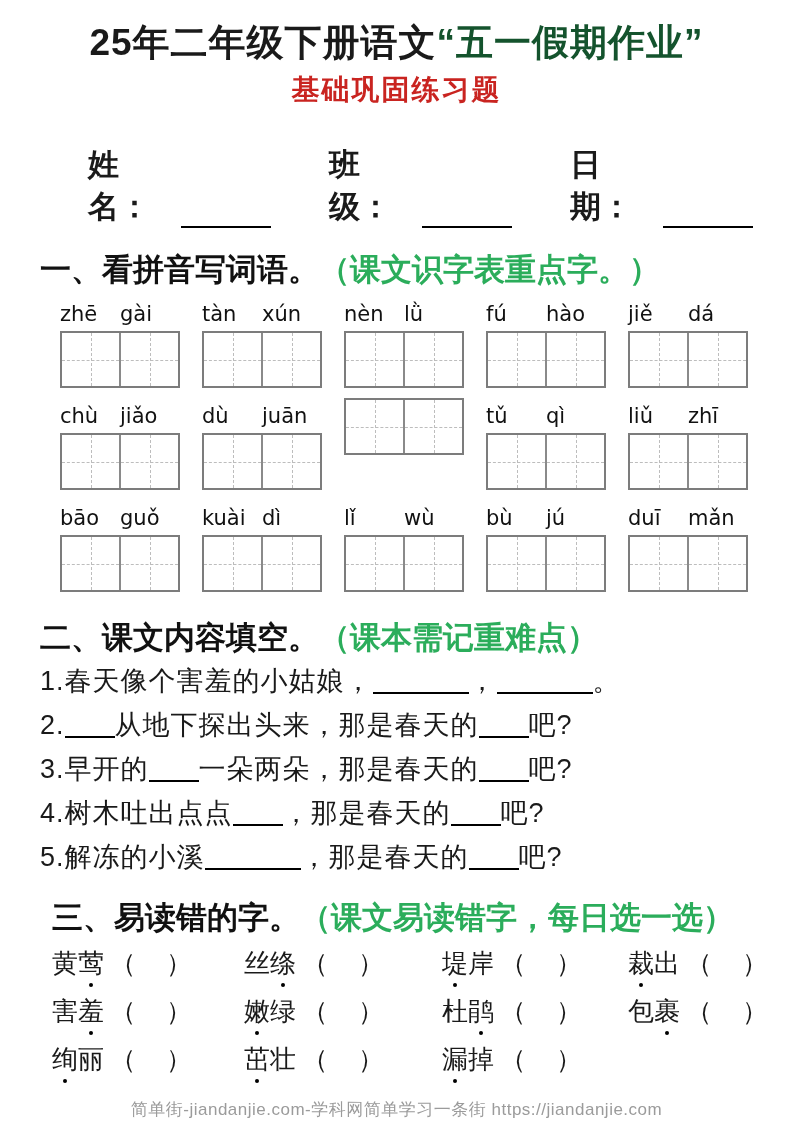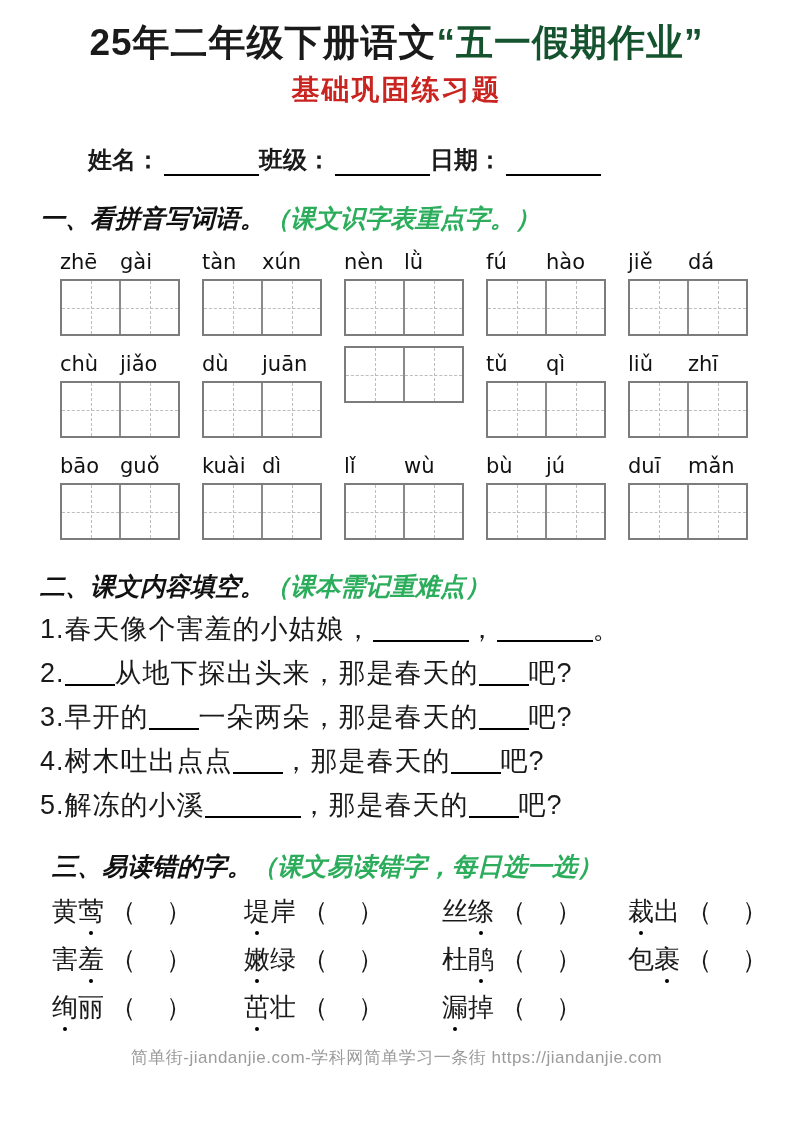--- a/index.html
+++ b/index.html
@@ -17,31 +17,31 @@
   }
   .title-red { color:#14532d; }
   .title-line2 {
     margin-top:6px; text-align:center;
     font-size:28px; font-weight:bold; color:#c92420; letter-spacing:2px; line-height:36px;
   }
 
   
   .info-row {
     margin-top:36px; padding-left:48px;
-    display:flex; align-items:flex-end; 
-    font-size:24px; font-weight:600;
+    display:flex; align-items:flex-end; gap:58px;
+    font-size:31px; font-weight:600;
   }
   .info-field { display:flex; align-items:flex-end; }
   .info-blank {
     display:inline-block; width:95px; height:26px;
     border-bottom:2px solid #000; margin-left:4px;
   }
 
   
-  .sec-head { margin-top:26px; font-size:25px; line-height:32px;font-style:italic; }
+  .sec-head { margin-top:26px; font-size:31px; line-height:32px; }
   .sec-head .black { font-weight:bold; color:#111; }
   .sec-head .green { font-weight:600; color:#2bad5b; }
   .sec-head.s3 { padding-left:12px; }
 
   
   .prow { display:flex; gap:22px; padding-left:20px; margin-top:10px; }
   .pblock { width:120px; }
   .plabel { display:flex; height:30px; align-items:flex-end; margin-bottom:5px;
             font-family:"DejaVu Sans", sans-serif; font-size:21px; color:#111; }
   .plabel .syl { flex:1; text-align:left; white-space:nowrap; }
@@ -279,22 +279,22 @@
     <div class="question"><span>2.</span><span class="blank short"></span><span>从地下探出头来，那是春天的</span><span class="blank short"></span><span>吧?</span></div>
     <div class="question"><span>3.早开的</span><span class="blank short"></span><span>一朵两朵，那是春天的</span><span class="blank short"></span><span>吧?</span></div>
     <div class="question"><span>4.树木吐出点点</span><span class="blank short"></span><span>，那是春天的</span><span class="blank short"></span><span>吧?</span></div>
     <div class="question"><span>5.解冻的小溪</span><span class="blank long"></span><span>，那是春天的</span><span class="blank short"></span><span>吧?</span></div>
   </div>
 
   <div class="sec-head s3" style="margin-top:28px;"><span class="black">三、易读错的字。</span><span class="green">（课文易读错字，每日选一选）</span></div>
 
   <div class="wgrid">
     <span class="witem"><span class="wtext"><span class="ch">黄</span><span class="ch dot">莺</span></span><span class="brk">（</span><span class="brk-gap"></span><span class="brk">）</span></span>
+    <span class="witem"><span class="wtext"><span class="ch">丝</span><span class="ch dot">绦</span></span><span class="brk">（</span><span class="brk-gap"></span><span class="brk">）</span></span>
     <span class="witem"><span class="wtext"><span class="ch dot">堤</span><span class="ch">岸</span></span><span class="brk">（</span><span class="brk-gap"></span><span class="brk">）</span></span>
-    <span class="witem"><span class="wtext"><span class="ch">丝</span><span class="ch dot">绦</span></span><span class="brk">（</span><span class="brk-gap"></span><span class="brk">）</span></span>
     <span class="witem"><span class="wtext"><span class="ch dot">裁</span><span class="ch">出</span></span><span class="brk">（</span><span class="brk-gap"></span><span class="brk">）</span></span>
     <span class="witem"><span class="wtext"><span class="ch">害</span><span class="ch dot">羞</span></span><span class="brk">（</span><span class="brk-gap"></span><span class="brk">）</span></span>
     <span class="witem"><span class="wtext"><span class="ch dot">嫩</span><span class="ch">绿</span></span><span class="brk">（</span><span class="brk-gap"></span><span class="brk">）</span></span>
     <span class="witem"><span class="wtext"><span class="ch">杜</span><span class="ch dot">鹃</span></span><span class="brk">（</span><span class="brk-gap"></span><span class="brk">）</span></span>
     <span class="witem"><span class="wtext"><span class="ch">包</span><span class="ch dot">裹</span></span><span class="brk">（</span><span class="brk-gap"></span><span class="brk">）</span></span>
     <span class="witem"><span class="wtext"><span class="ch dot">绚</span><span class="ch">丽</span></span><span class="brk">（</span><span class="brk-gap"></span><span class="brk">）</span></span>
     <span class="witem"><span class="wtext"><span class="ch dot">茁</span><span class="ch">壮</span></span><span class="brk">（</span><span class="brk-gap"></span><span class="brk">）</span></span>
     <span class="witem"><span class="wtext"><span class="ch dot">漏</span><span class="ch">掉</span></span><span class="brk">（</span><span class="brk-gap"></span><span class="brk">）</span></span>
   </div>
 

